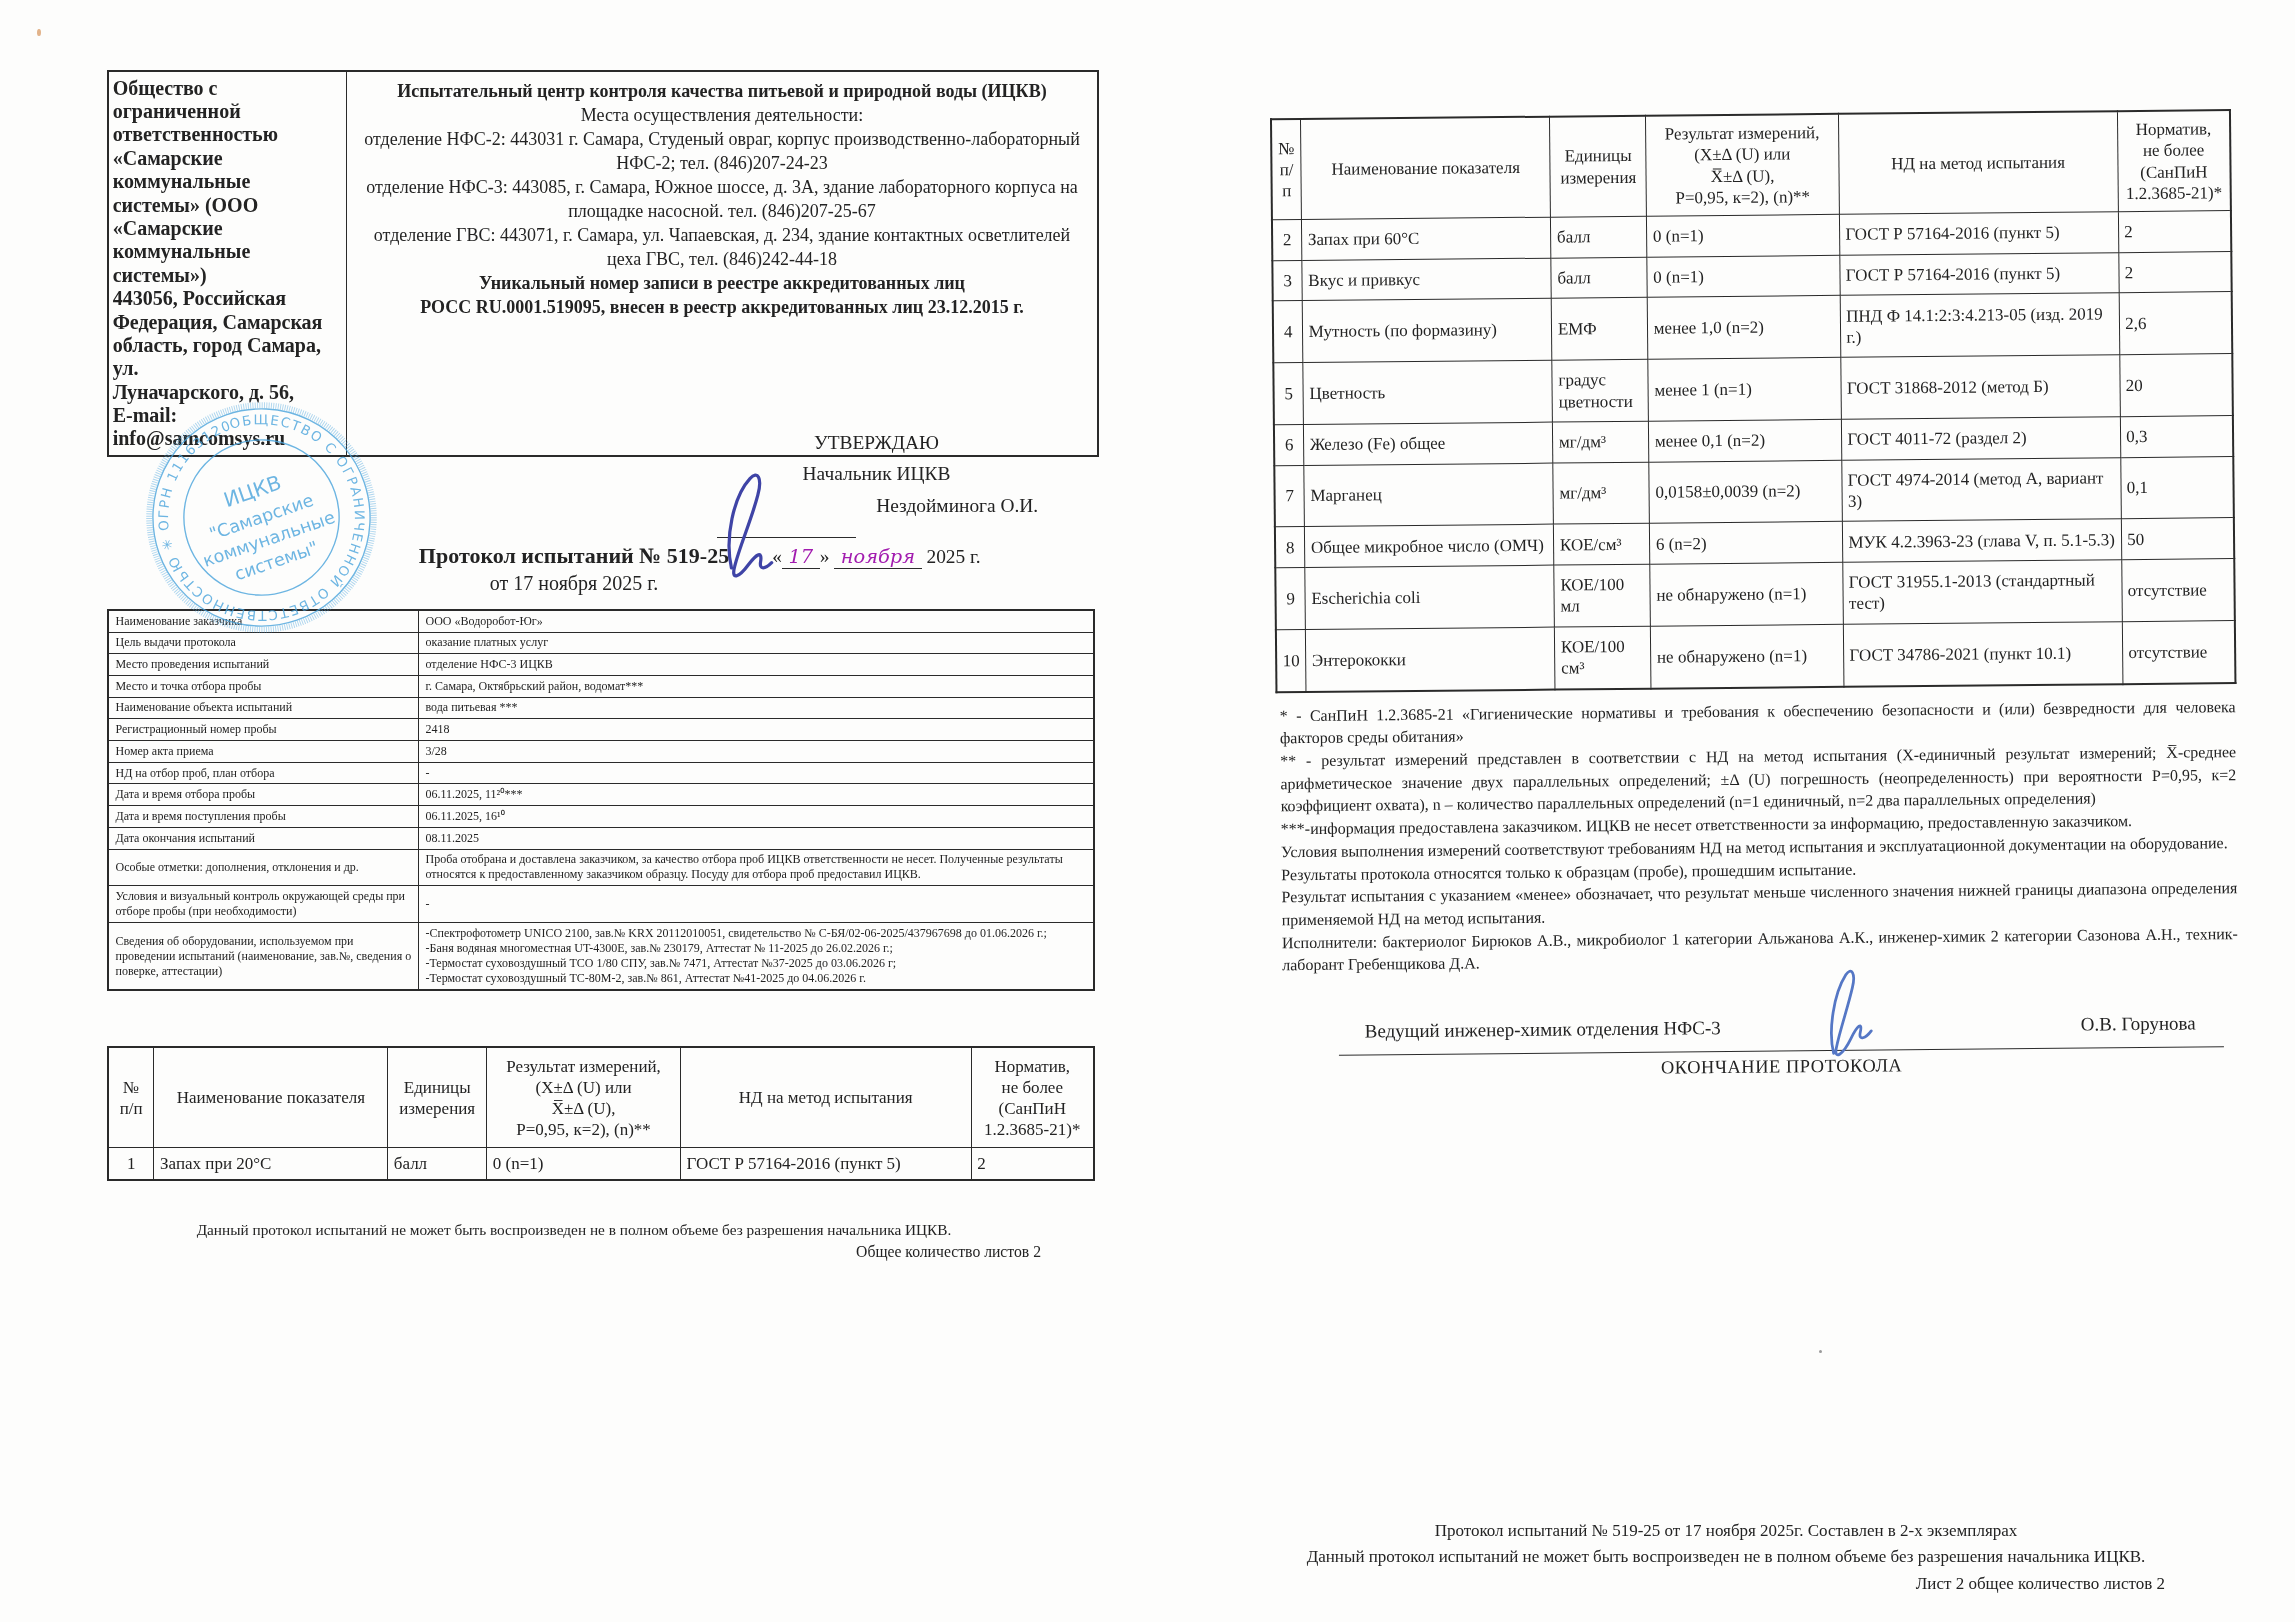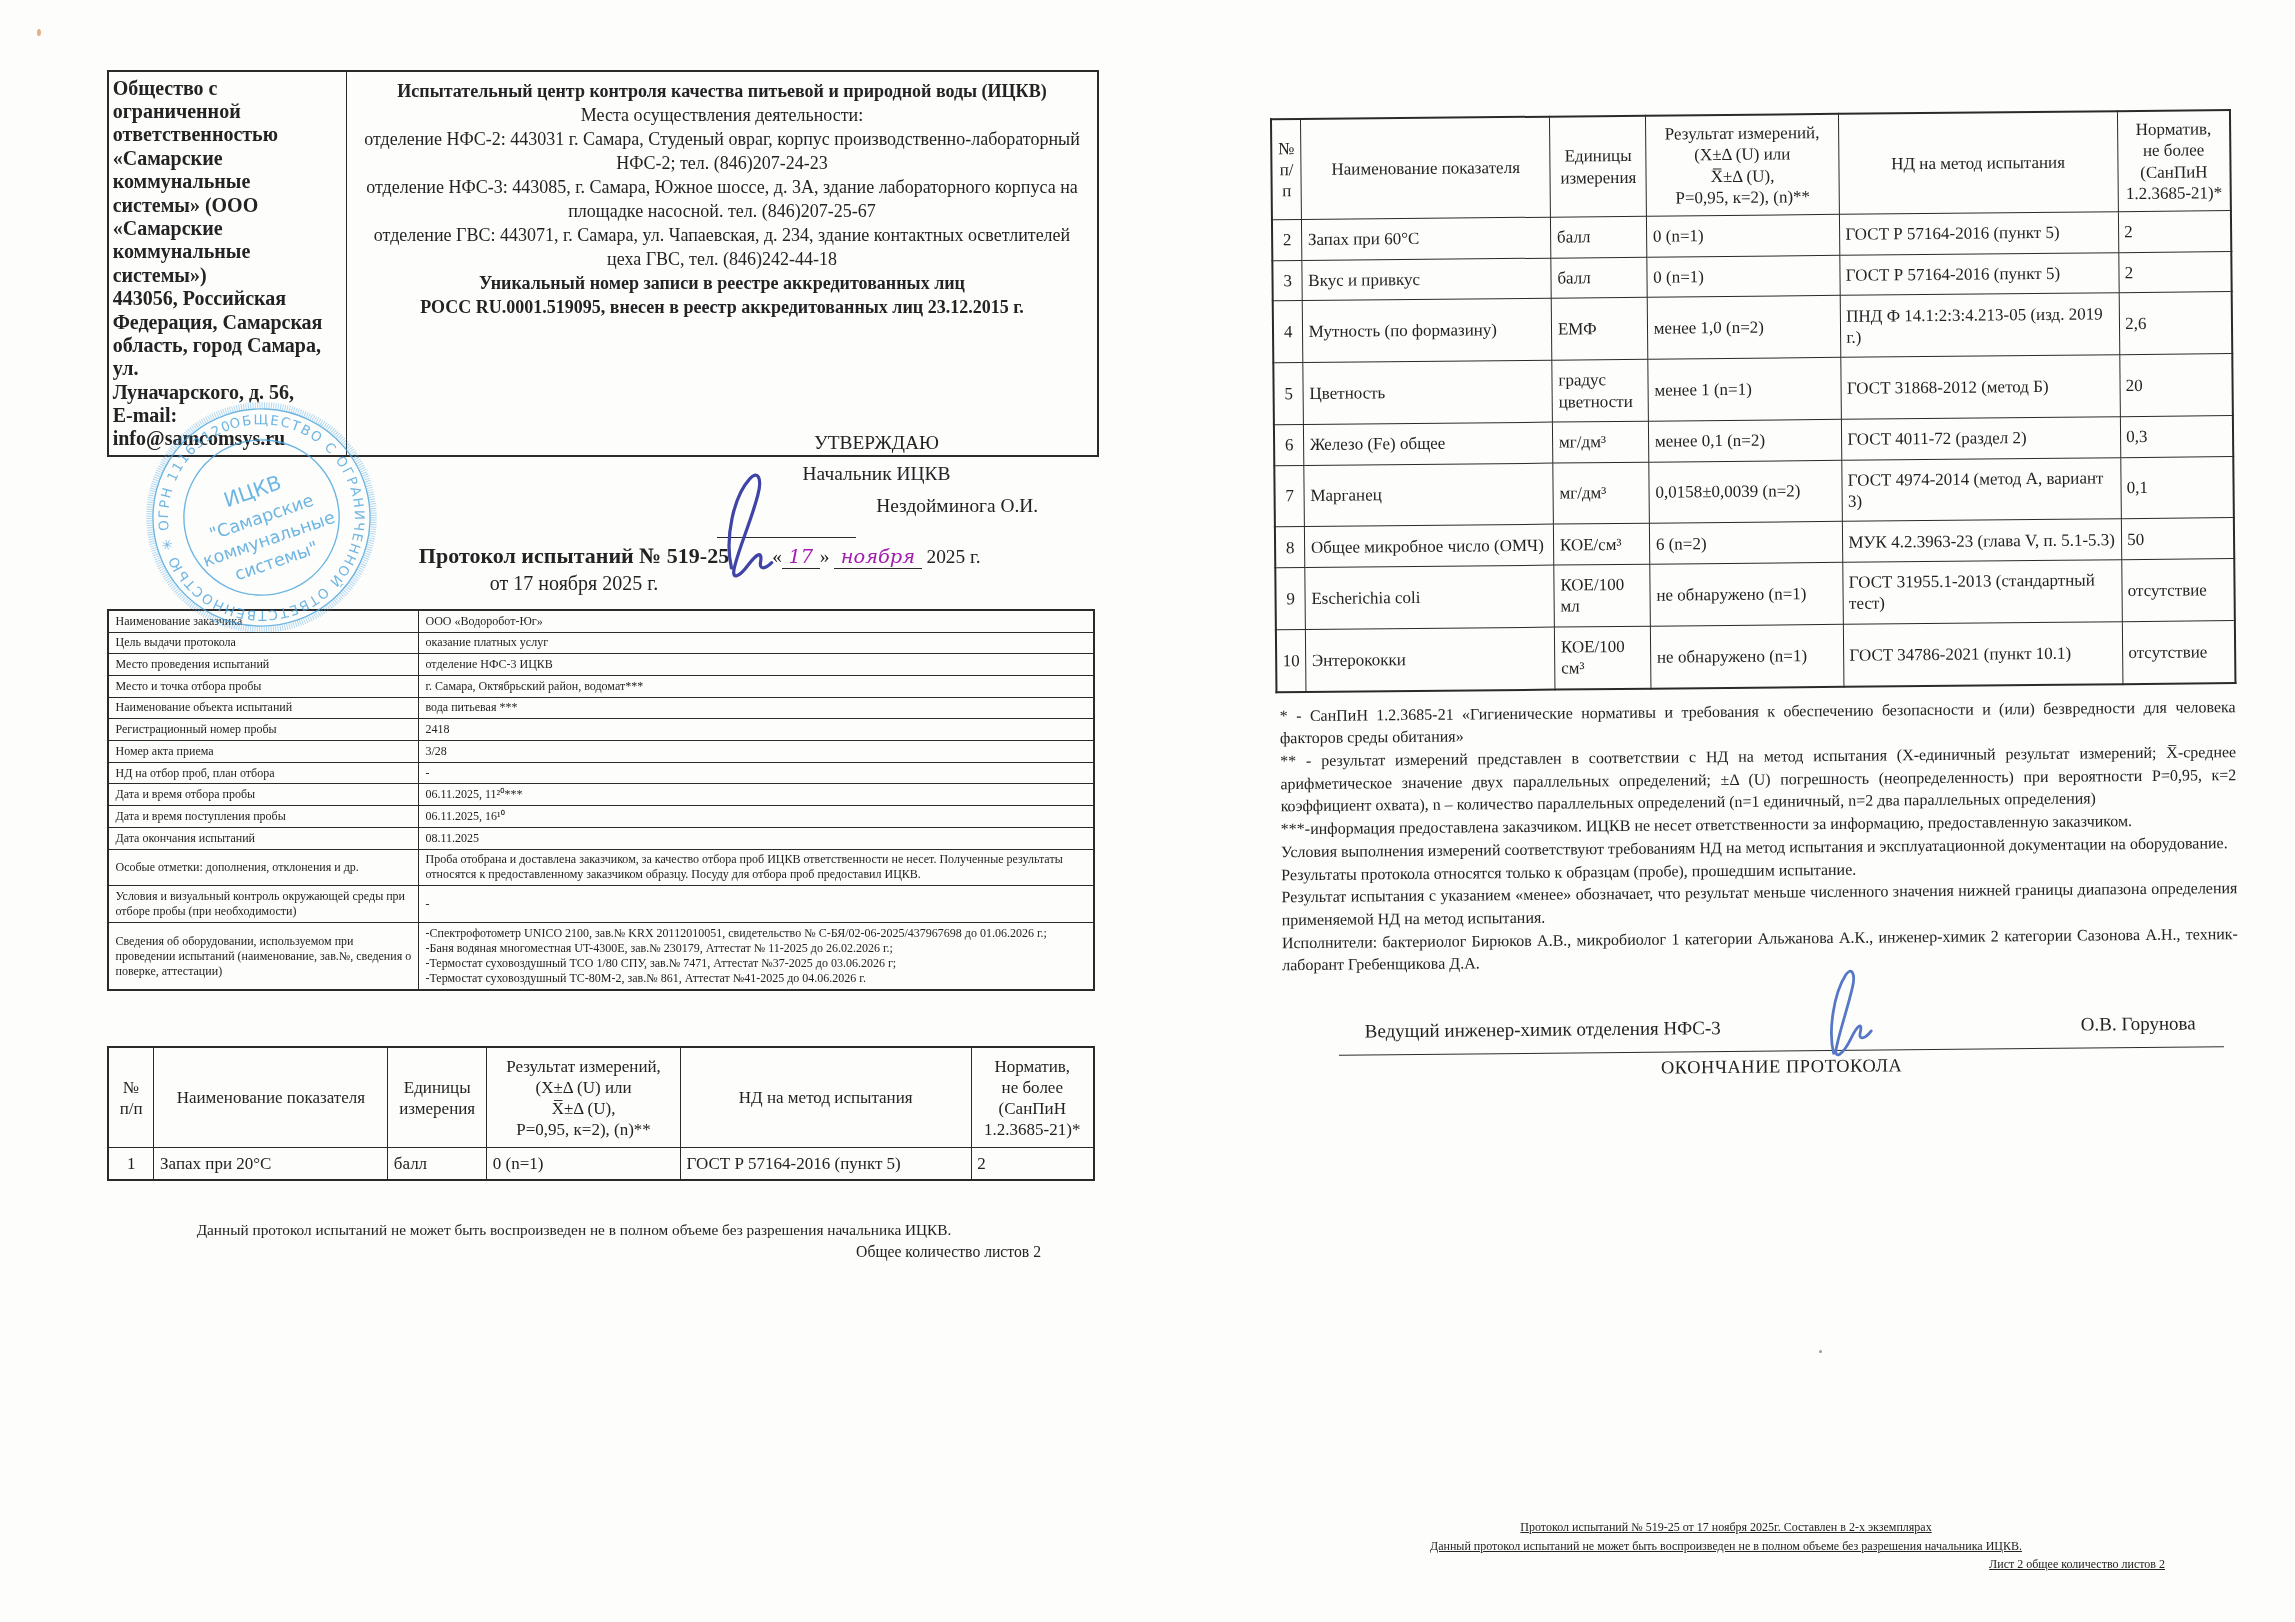--- a/index.html
+++ b/index.html
@@ -49,21 +49,21 @@
   .results th{text-align:center;padding:7.4px 3.7px;}
   .results td:first-child{text-align:center;}
   #rt1{margin:55px 0 0 107px;}
   #rt2{margin:0 0 0 125px;width:961px;}
   #rt2 th,#rt2 td{padding:9.3px 5.6px;}
   #rt2 th{padding:7.4px 3.7px;}
 
   
   .foot1a{margin-top:40px;text-align:center;font-size:15.3px;}
   .foot1b{margin:4.6px 107px 0 0;text-align:right;font-size:15.7px;}
-  .p2footer{position:absolute;left:83px;top:1518px;width:990px;font-size:12px;line-height:1.55;text-decoration:underline;}
+  .p2footer{position:absolute;left:83px;top:1518px;width:990px;font-size:17px;line-height:1.55;}
   .p2footer .c{text-align:center;}
   .p2footer .r{text-align:right;padding-right:56px;}
 
   
   .p2flow{padding-top:114px;}
   .fnotes{margin:12px 0 0 129px;width:956px;font-size:16px;line-height:1.42;}
   .fn{text-align:justify;}
   .sigrow{position:relative;margin:44px 0 0 185px;width:885px;}
   .sigrow .row{display:flex;align-items:flex-end;font-size:19px;padding:0 28px 12px 26px;}
   .sigrow .role{flex:1;}

